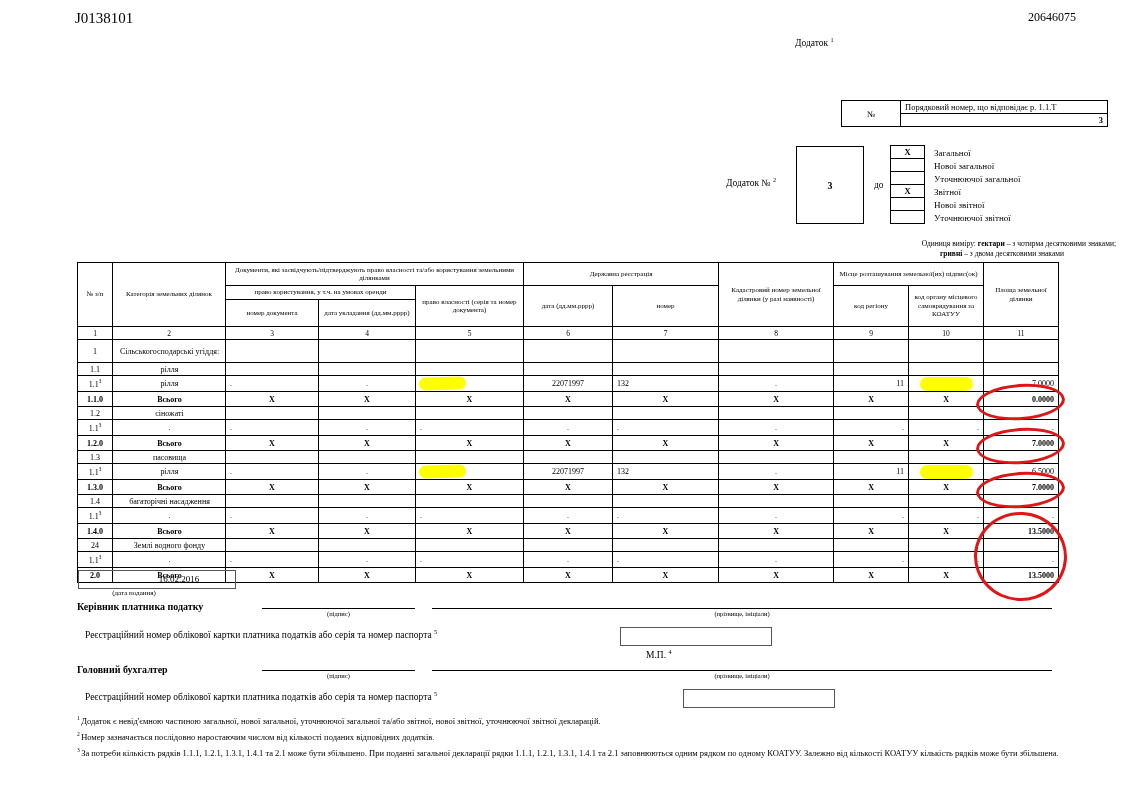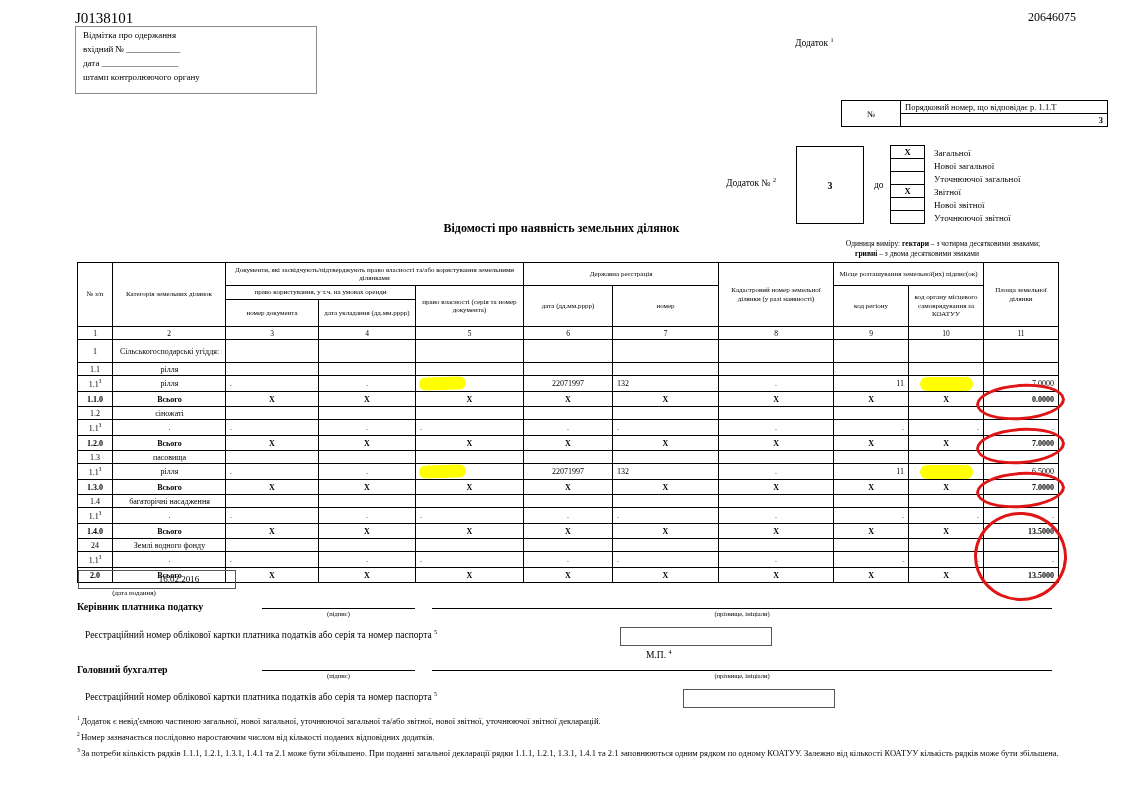--- a/index.html
+++ b/index.html
@@ -27,21 +27,21 @@
   .app2-box{left:796px;top:146px;width:66px;height:76px;border:1px solid #000;
             display:flex;align-items:center;justify-content:center;font-size:10px;font-weight:bold;}
   .app2-to{left:874px;top:180px;font-size:9.5px;}
   .cb-stack{left:890px;top:146px;}
   .cb-row{display:flex;align-items:center;height:13px;}
   .cb-box{width:33px;height:12px;border:1px solid #000;margin-top:-1px;text-align:center;
           font-weight:bold;font-size:8.5px;line-height:12px;background:#fff;}
   .cb-label{margin-left:9px;font-size:9px;white-space:nowrap;}
 
   .title{left:0;top:221px;width:1123px;text-align:center;font-size:12px;font-weight:bold;}
-  .units{left:770px;top:239px;width:346px;font-size:7.5px;text-align:center;line-height:1.3;}
+  .units{left:770px;top:239px;width:346px;font-size:7.5px;text-align:right;line-height:1.3;}
   .units .l2{padding-right:52px;}
 
   
   .tblwrap{left:77px;top:262px;}
   table.ltable{border-collapse:collapse;table-layout:fixed;width:981px;}
   .ltable th,.ltable td{border:1px solid #000;padding:0 2px;vertical-align:middle;
       font-weight:normal;overflow:hidden;}
   .ltable thead th{font-size:7px;line-height:1.2;text-align:center;}
   .ltable .hrow1 th{height:22px;}
   .ltable .hrow2 th{height:13px;}
@@ -75,26 +75,20 @@
   .mp{font-size:9.5px;}
   .footnotes{left:77px;top:714px;width:1042px;font-size:8.5px;line-height:1.45;}
   .footnotes p{margin:0 0 3px 0;}
 </style>
 </head>
 <body>
 
 <div class="page">
 
   <div class="abs form-code">J0138101</div>
-  <div class="abs receipt-box">
-    <div>Відмітка про одержання</div>
-    <div>вхідний № ____________</div>
-    <div>дата _________________</div>
-    <div>штамп контролюючого органу</div>
-  </div>
 
   <div class="abs doc-code">20646075</div>
   <div class="abs appendix">
     <div><span>Додаток</span>&nbsp;<sup>1</sup></div>
   </div>
   <table class="abs numtab">
     <tbody>
         <tr>
       <td class="c1" rowspan="2">№</td>
       <td class="c2">Порядковий номер, що відповідає р. 1.1.Т</td>
@@ -130,21 +124,20 @@
       <div class="cb-row">
         <div class="cb-box"></div>
         <div class="cb-label">Нової звітної</div>
       </div>
       <div class="cb-row">
         <div class="cb-box"></div>
         <div class="cb-label">Уточнюючої звітної</div>
       </div>
     </div>
 
-  <div class="abs title">Відомості про наявність земельних ділянок</div>
   <div class="abs units">
     <div><span>Одиниця виміру: </span><span class="b">гектари</span><span> – з чотирма десятковими знаками;</span></div>
     <div class="l2"><span class="b">гривні</span><span> – з двома десятковими знаками</span></div>
   </div>
 
   <div class="abs tblwrap">
     <table class="ltable">
       <colgroup>
         <col style="width:35px">
           <col style="width:113px">

